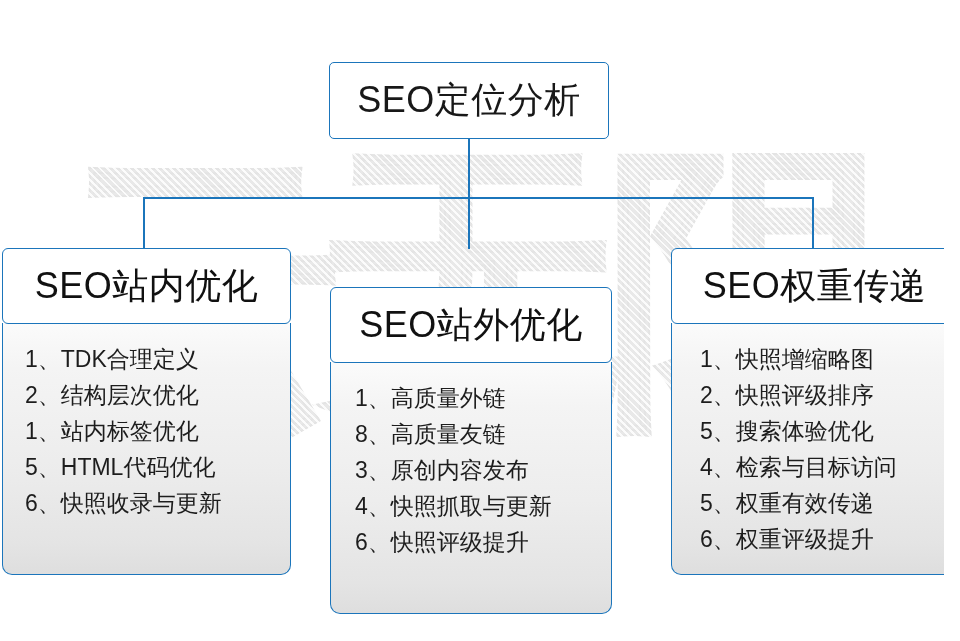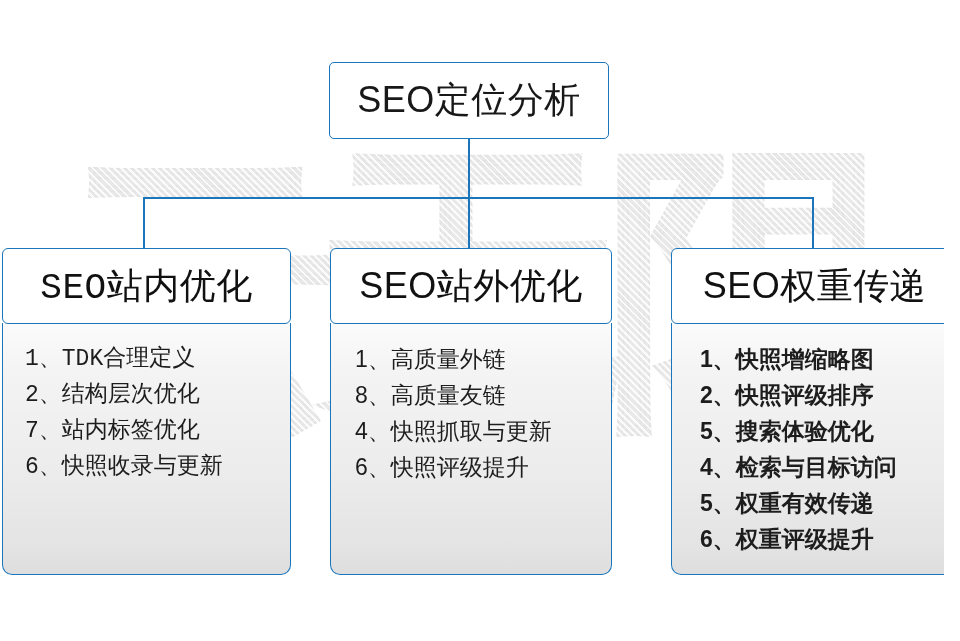--- a/index.html
+++ b/index.html
@@ -127,27 +127,27 @@
   }
   .item {
     font-size: 23px;
     color: #1d1d1d;
     line-height: 36px;
     white-space: nowrap;
     padding-left: 30px;
   }
 
   
-  #col-0 { left: 2px;   width: 289px; font-family: Liberation Mono, monospace; }
-  #col-1 { left: 330px; width: 282px; }
+  #col-0 { left: 2px;   width: 289px; }
+  #col-1 { left: 330px; width: 282px; margin-top: 39px; }
   #col-2 { left: 671px; width: 287px; border-radius: 11px; }
 
   #col-0 .item { padding-left: 22px; }
   #col-1 .item { padding-left: 24px; }
-  #col-2 .item { padding-left: 28px; font-weight: bold; }
+  #col-2 .item { padding-left: 28px; }
 </style>
 </head>
 <body>
 
 <div id="stage">
 
   <div class="watermark">
     <span class="wm-char" style="left:-10px;  top:18px;">云</span>
     <span class="wm-char" style="left:260px;  top:18px;">无</span>
     <span class="wm-char" style="left:545px;  top:18px;">限</span>
@@ -168,32 +168,34 @@
     <span class="root-title">SEO定位分析</span>
   </div>
 
   <div class="col" id="col-0">
     <div class="col-head">
       <span class="col-head-title">SEO站内优化</span>
     </div>
     <div class="col-body">
       <div class="item">1、TDK合理定义</div>
       <div class="item">2、结构层次优化</div>
-      <div class="item">7、站内标签优化</div>
+      <div class="item">1、站内标签优化</div>
+      <div class="item">5、HTML代码优化</div>
       <div class="item">6、快照收录与更新</div>
     </div>
   </div>
 
   <div class="col" id="col-1">
     <div class="col-head">
       <span class="col-head-title">SEO站外优化</span>
     </div>
     <div class="col-body">
       <div class="item">1、高质量外链</div>
       <div class="item">8、高质量友链</div>
+      <div class="item">3、原创内容发布</div>
       <div class="item">4、快照抓取与更新</div>
       <div class="item">6、快照评级提升</div>
     </div>
   </div>
 
   <div class="col" id="col-2">
     <div class="col-head">
       <span class="col-head-title">SEO权重传递</span>
     </div>
     <div class="col-body">

